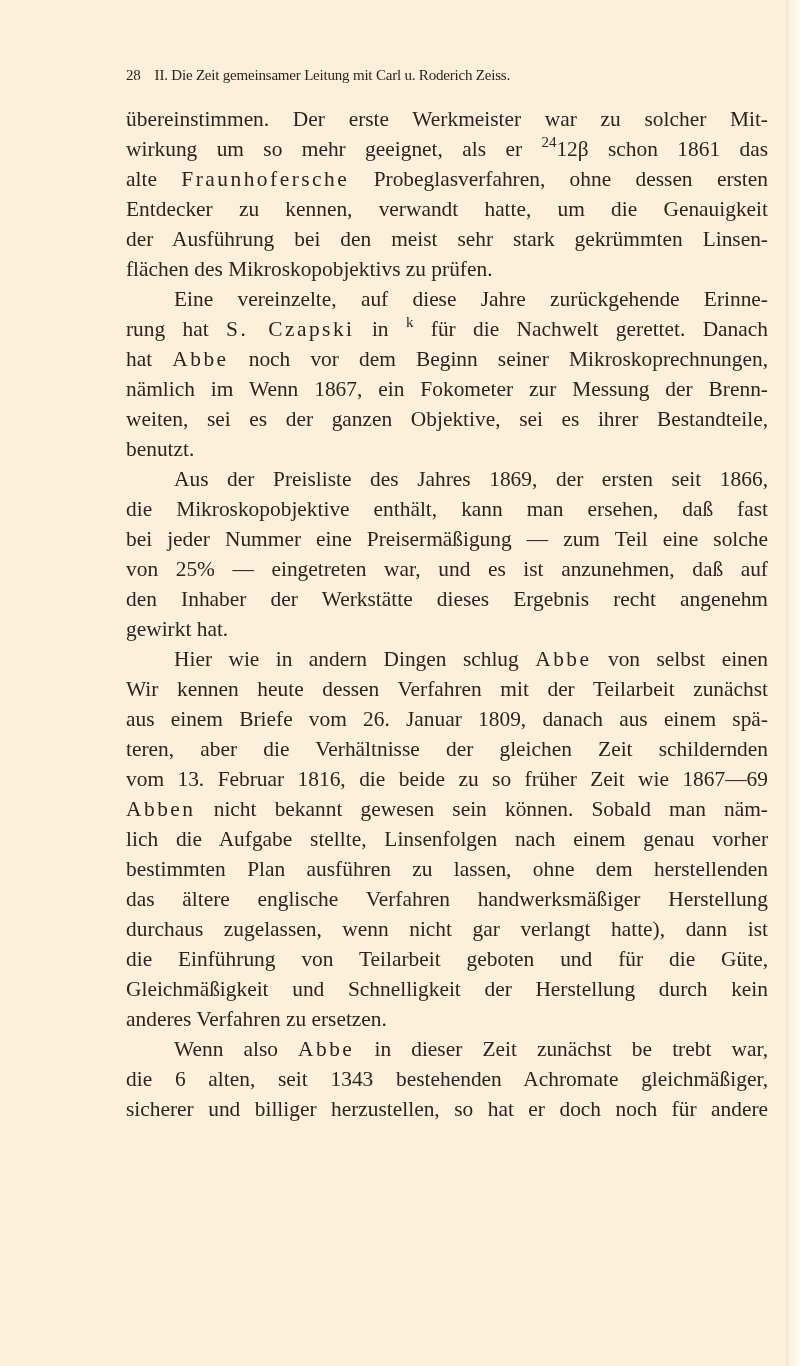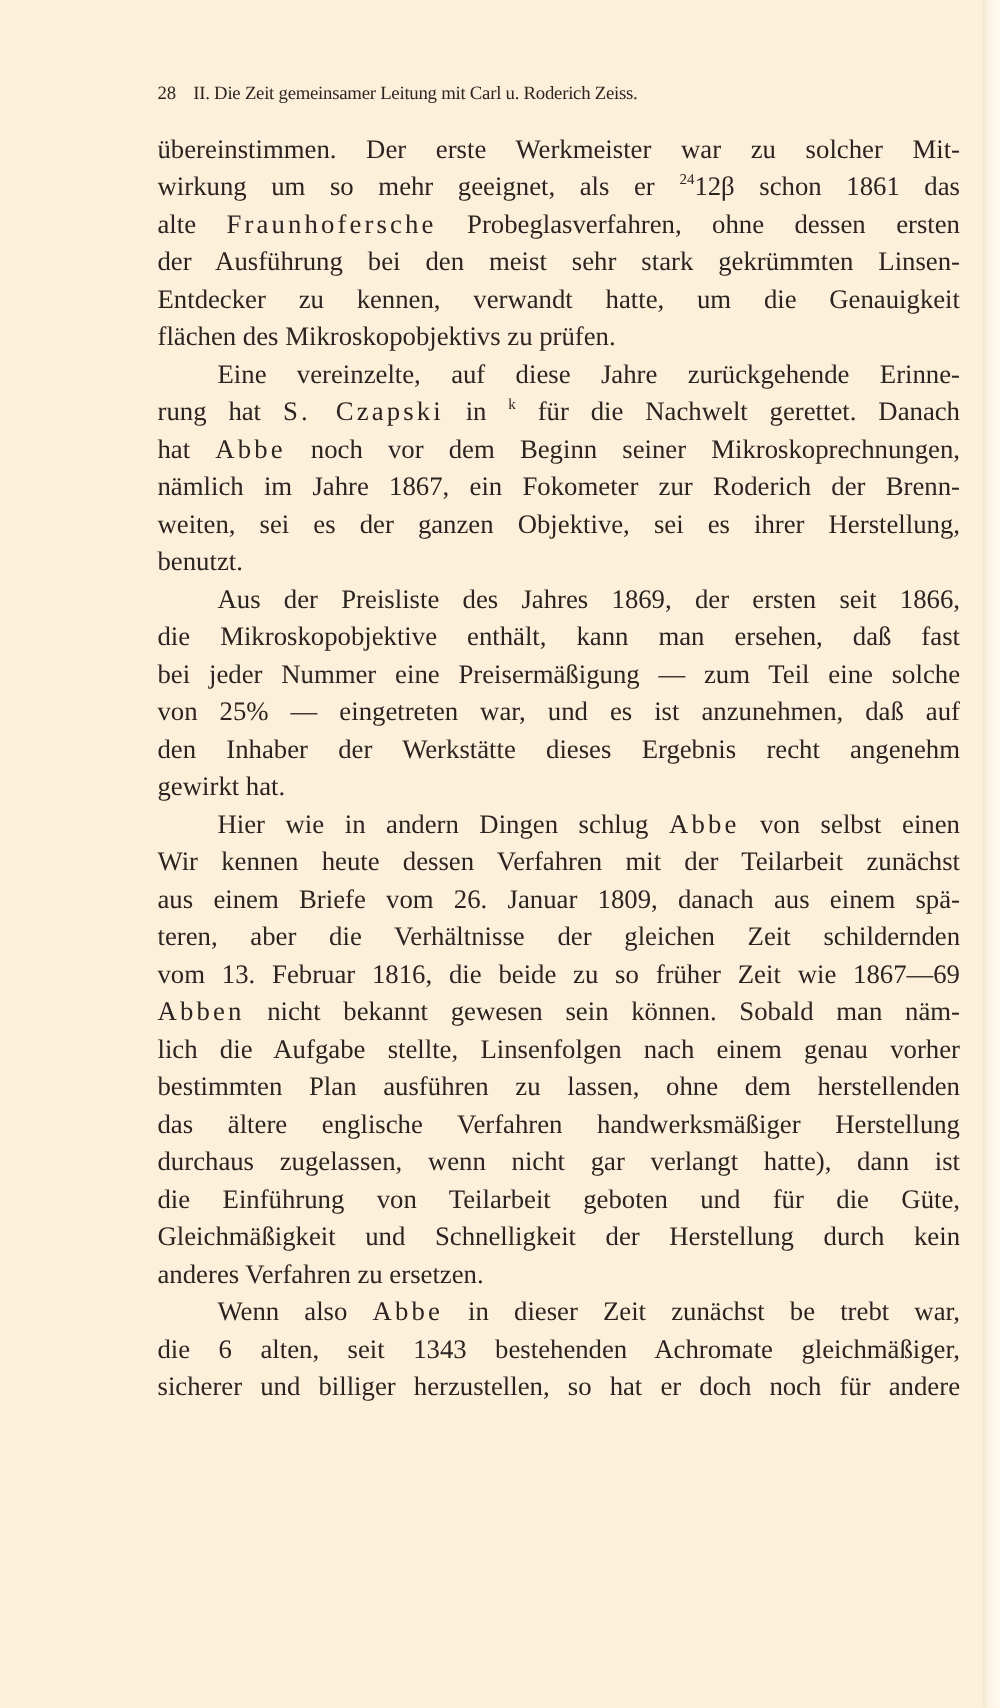--- a/index.html
+++ b/index.html
@@ -55,51 +55,51 @@
   .line.last {
     text-align-last: left;
   }
   .line.indent {
     padding-left: 48px;
   }
   .spaced {
     letter-spacing: 2.5px;
   }
   sup {
-    font-size: 12px;
+    font-size: 15px;
     line-height: 0;
     vertical-align: 9px;
   }
 </style>
 </head>
 <body>
 
 <div class="page-edge"></div>
 
 <div class="running-head">
   <span class="page-number">28</span><span>II. Die Zeit gemeinsamer Leitung mit Carl u. Roderich Zeiss.</span>
 </div>
 
 <div class="body-text">
 
   <div>
     <span class="line">übereinstimmen. Der erste Werkmeister war zu solcher Mit-</span>
     <span class="line"><span>wirkung um so mehr geeignet, als er </span><sup>24</sup><span>12β schon 1861 das</span></span>
     <span class="line"><span>alte </span><span class="spaced">Fraunhofersche</span><span> Probeglasverfahren, ohne dessen ersten</span></span>
+    <span class="line">Entdecker zu kennen, verwandt hatte, um die Genauigkeit</span>
     <span class="line">der Ausführung bei den meist sehr stark gekrümmten Linsen-</span>
-    <span class="line">Entdecker zu kennen, verwandt hatte, um die Genauigkeit</span>
     <span class="line last">flächen des Mikroskopobjektivs zu prüfen.</span>
   </div>
 
   <div>
     <span class="line indent">Eine vereinzelte, auf diese Jahre zurückgehende Erinne-</span>
     <span class="line"><span>rung hat </span><span class="spaced">S. Czapski</span><span> in </span><sup>k</sup><span> für die Nachwelt gerettet. Danach</span></span>
     <span class="line"><span>hat </span><span class="spaced">Abbe</span><span> noch vor dem Beginn seiner Mikroskoprechnungen,</span></span>
-    <span class="line">nämlich im Jahre 1867, ein Fokometer zur Roderich der Brenn-</span>
-    <span class="line">weiten, sei es der ganzen Objektive, sei es ihrer Herstellung,</span>
+    <span class="line">nämlich im Wenn 1867, ein Fokometer zur Messung der Brenn-</span>
+    <span class="line">weiten, sei es der ganzen Objektive, sei es ihrer Bestandteile,</span>
     <span class="line last">benutzt.</span>
   </div>
 
   <div>
     <span class="line indent">Aus der Preisliste des Jahres 1869, der ersten seit 1866,</span>
     <span class="line">die Mikroskopobjektive enthält, kann man ersehen, daß fast</span>
     <span class="line">bei jeder Nummer eine Preisermäßigung — zum Teil eine solche</span>
     <span class="line">von 25% — eingetreten war, und es ist anzunehmen, daß auf</span>
     <span class="line">den Inhaber der Werkstätte dieses Ergebnis recht angenehm</span>
     <span class="line last">gewirkt hat.</span>

